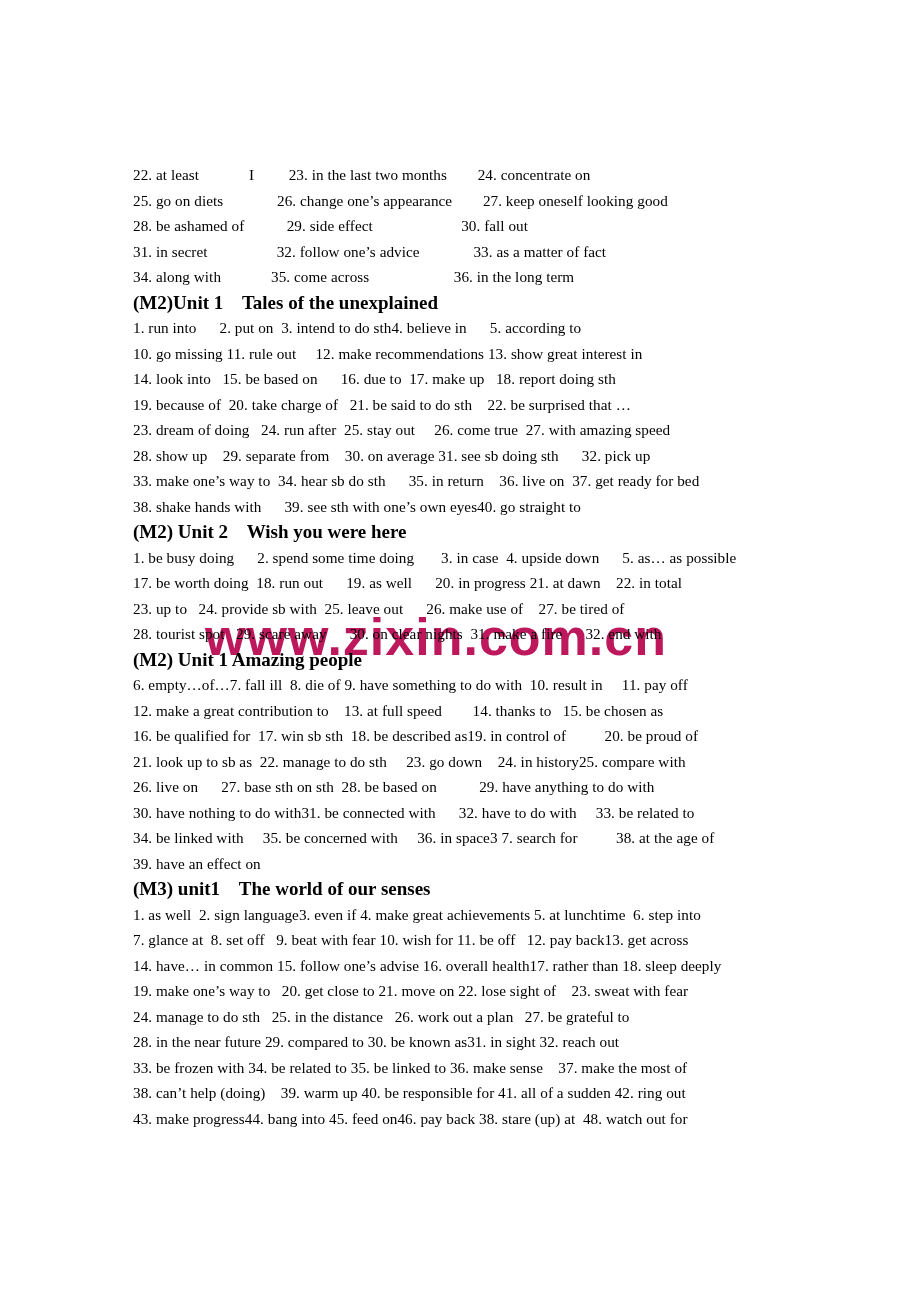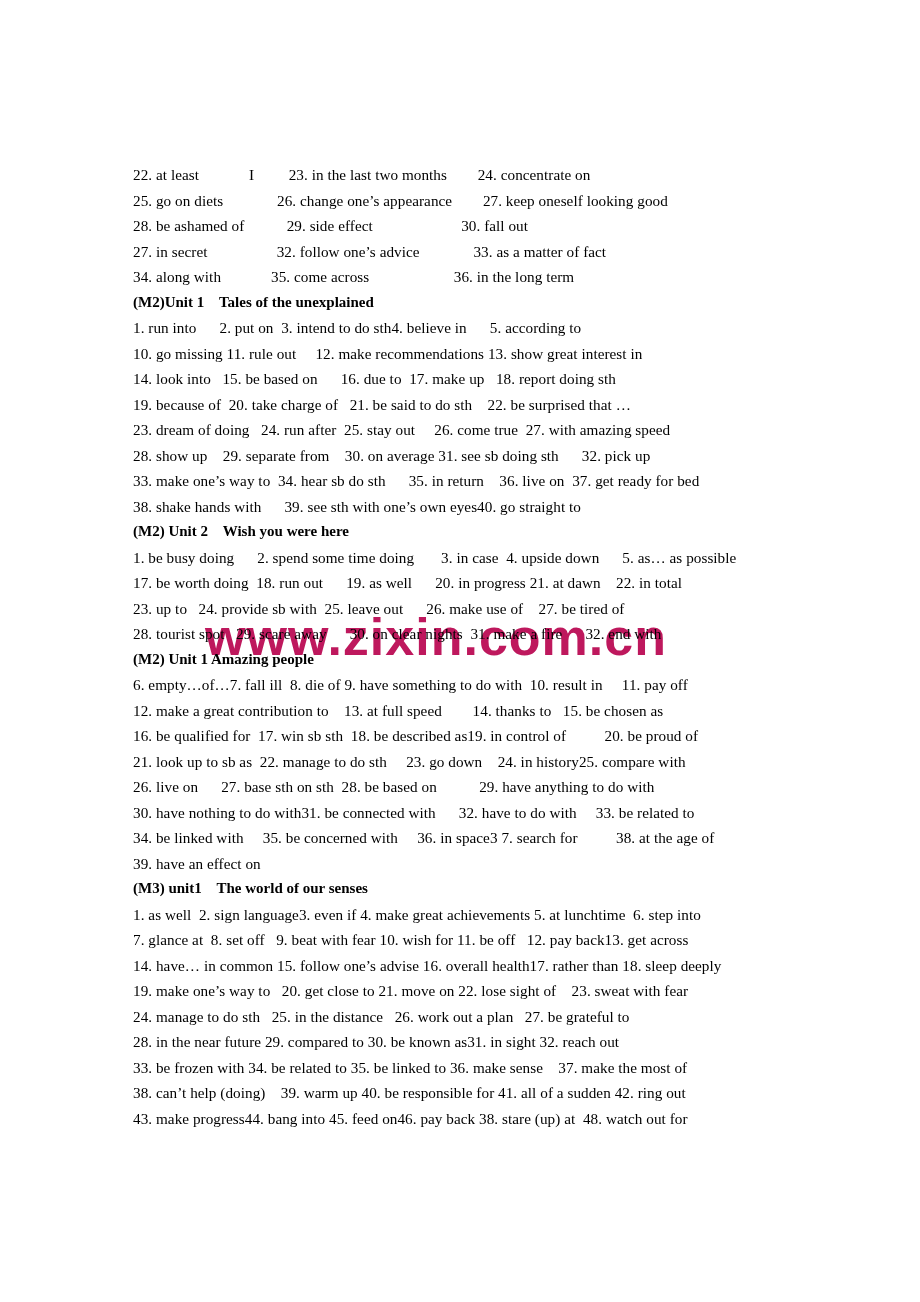--- a/index.html
+++ b/index.html
@@ -46,39 +46,39 @@
     margin-top: 48px;
   }
   .line {
     font-size: 15.2px;
     line-height: 25.5px;
     white-space: pre-wrap;
     letter-spacing: 0.05px;
     min-height: 25.5px;
   }
   .heading {
-    font-size: 15px;
+    font-size: 19px;
     line-height: 25.5px;
     font-weight: 700;
     white-space: pre-wrap;
     min-height: 25.5px;
   }
 </style>
 </head>
 <body>
 
 <div id="page">
 
   <div id="watermark">www.zixin.com.cn</div>
 
   <div id="content">
       <div class="line">22. at least             I         23. in the last two months        24. concentrate on</div>
       <div class="line">25. go on diets              26. change one’s appearance        27. keep oneself looking good</div>
       <div class="line">28. be ashamed of           29. side effect                       30. fall out</div>
-      <div class="line">27. in secret                  32. follow one’s advice              33. as a matter of fact</div>
+      <div class="line">31. in secret                  32. follow one’s advice              33. as a matter of fact</div>
       <div class="line">34. along with             35. come across                      36. in the long term</div>
       <div class="heading">(M2)Unit 1    Tales of the unexplained</div>
       <div class="line">1. run into      2. put on  3. intend to do sth4. believe in      5. according to</div>
       <div class="line">10. go missing 11. rule out     12. make recommendations 13. show great interest in</div>
       <div class="line">14. look into   15. be based on      16. due to  17. make up   18. report doing sth</div>
       <div class="line">19. because of  20. take charge of   21. be said to do sth    22. be surprised that …</div>
       <div class="line">23. dream of doing   24. run after  25. stay out     26. come true  27. with amazing speed</div>
       <div class="line">28. show up    29. separate from    30. on average 31. see sb doing sth      32. pick up</div>
       <div class="line">33. make one’s way to  34. hear sb do sth      35. in return    36. live on  37. get ready for bed</div>
       <div class="line">38. shake hands with      39. see sth with one’s own eyes40. go straight to</div>

